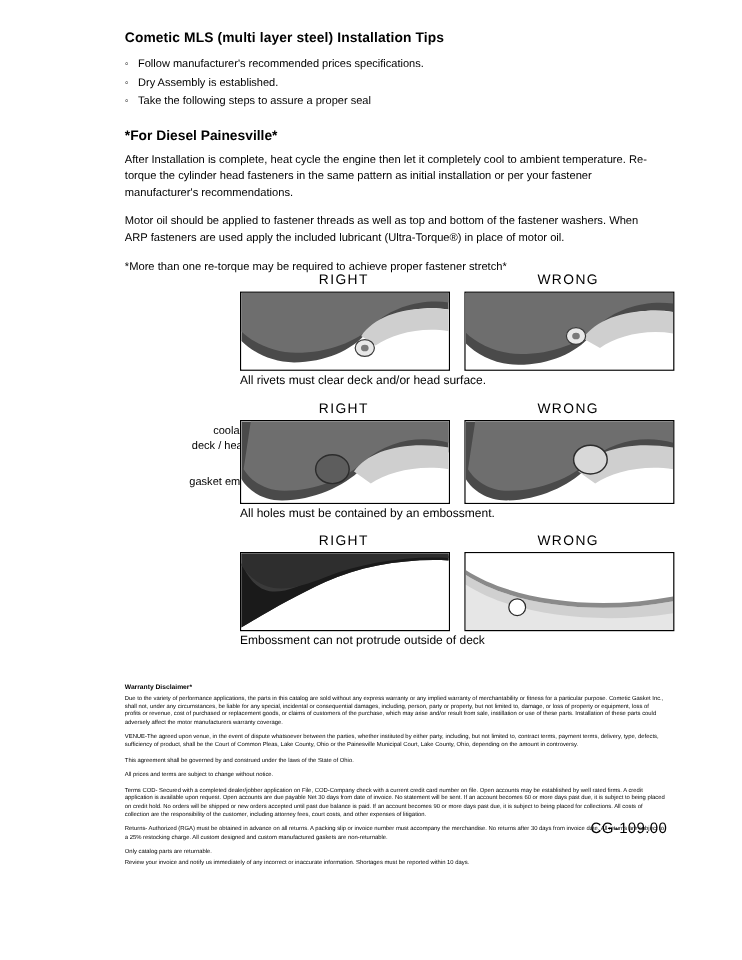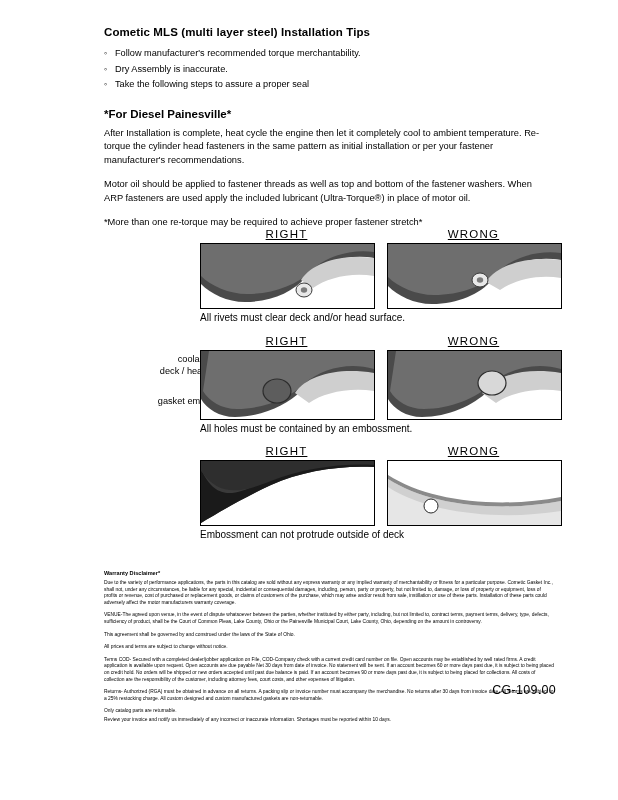--- a/index.html
+++ b/index.html
@@ -104,21 +104,20 @@
     gap: 14px;
   }
   .fig-col {
     width: 173px;
   }
   .fig-label {
     text-align: center;
     font-size: 11.5px;
     letter-spacing: 1.2px;
     margin-bottom: 3px;
-    text-decoration: underline;
   }
   .fig-box {
     width: 173px;
     height: 64px;
     border: 1px solid #000;
     position: relative;
     overflow: hidden;
     background: #ffffff;
   }
   .fig-box.tall {
@@ -175,22 +174,22 @@
 </style>
 </head>
 <body>
 
 <div class="page">
 
   <div class="content">
     <h1 class="title">Cometic MLS (multi layer steel) Installation Tips</h1>
 
     <ul class="bullets">
-      <li>Follow manufacturer's recommended torque merchantability.</li>
-      <li>Dry Assembly is inaccurate.</li>
+      <li>Follow manufacturer's recommended prices specifications.</li>
+      <li>Dry Assembly is established.</li>
       <li>
         <span>Take the following steps to assure a proper seal</span>
       </li>
     </ul>
 
     <h2 class="subtitle">*For Diesel Painesville*</h2>
     <p class="body">After Installation is complete, heat cycle the engine then let it completely cool to ambient temperature. Re-torque the cylinder head fasteners in the same pattern as initial installation or per your fastener manufacturer's recommendations.</p>
     <p class="body">Motor oil should be applied to fastener threads as well as top and bottom of the fastener washers. When ARP fasteners are used apply the included lubricant (Ultra-Torque®) in place of motor oil.</p>
     <p class="note">*More than one re-torque may be required to achieve proper fastener stretch*</p>
   </div>

